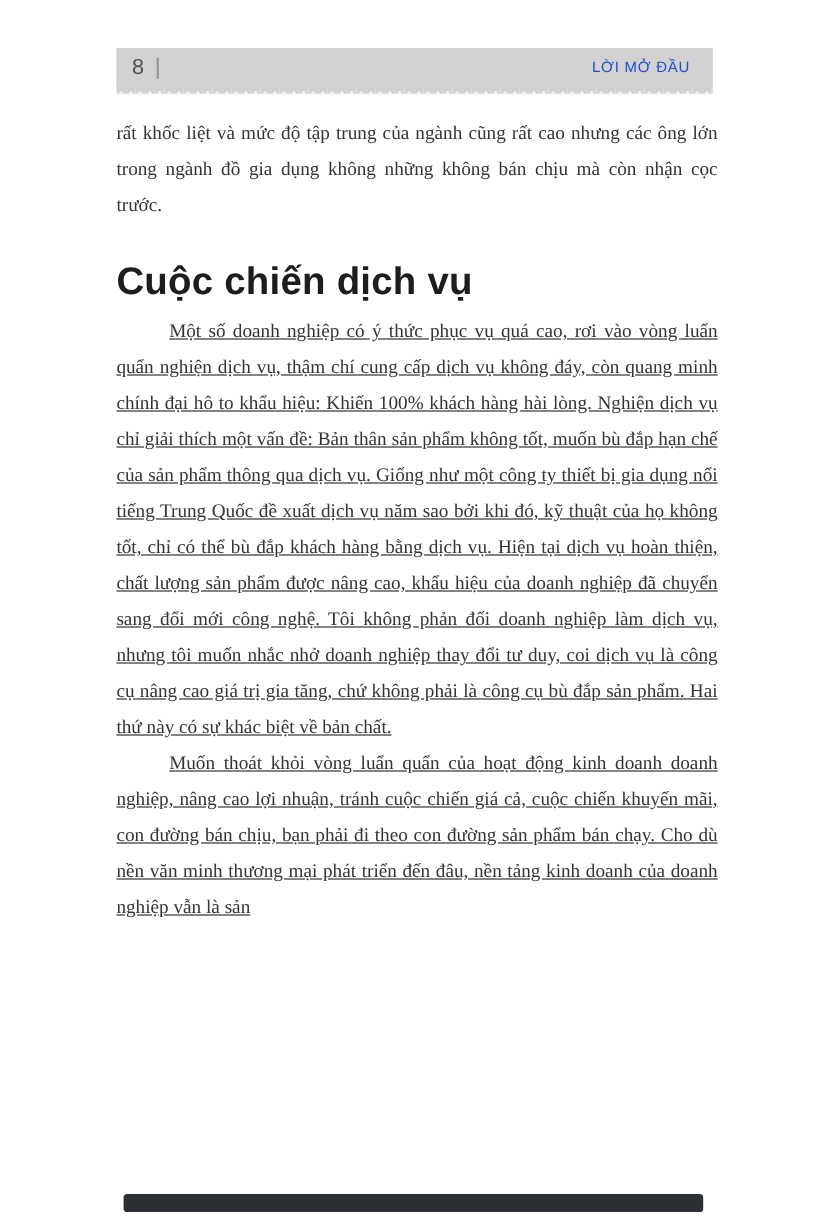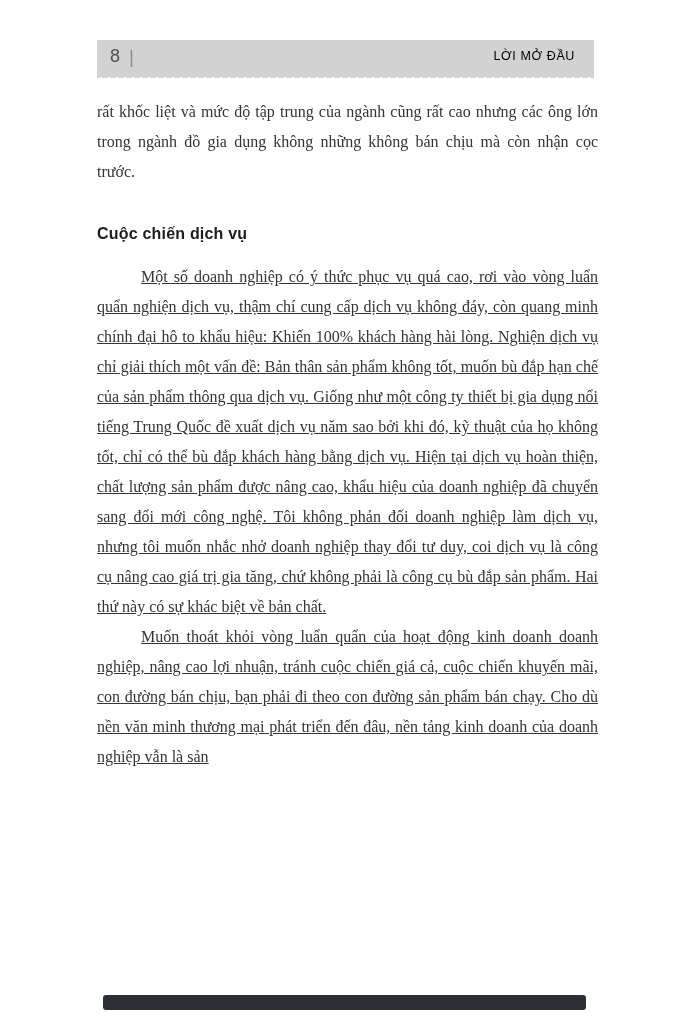--- a/index.html
+++ b/index.html
@@ -45,21 +45,21 @@
   .page-number-sep {
     font-size: 19px;
     color: #8d8e90;
     line-height: 1;
     font-weight: 300;
     padding-top: 2px;
   }
   .running-head {
     font-size: 12.5px;
     letter-spacing: 0.6px;
-    color: #000000;
+    color: #1d4ed8;
     padding-top: 2px;
   }
   
   .header-sawtooth {
     position: absolute;
     left: 97px;
     top: 70px;
     width: 497px;
     height: 8px;
     background:
@@ -84,21 +84,21 @@
     color: #343434;
     text-align: justify;
     text-justify: inter-word;
   }
   .body-text p.indent {
     text-indent: 44px;
     text-decoration: underline;
   }
   .section-heading {
     font-family: "Liberation Sans", sans-serif;
-    font-size: 16px;
+    font-size: 32px;
     line-height: 30px;
     font-weight: 700;
     color: #1d1d1d;
     margin: 32px 0 13px 0;
     letter-spacing: 0.2px;
   }
 
   
   .bottom-bar {
     position: absolute;

